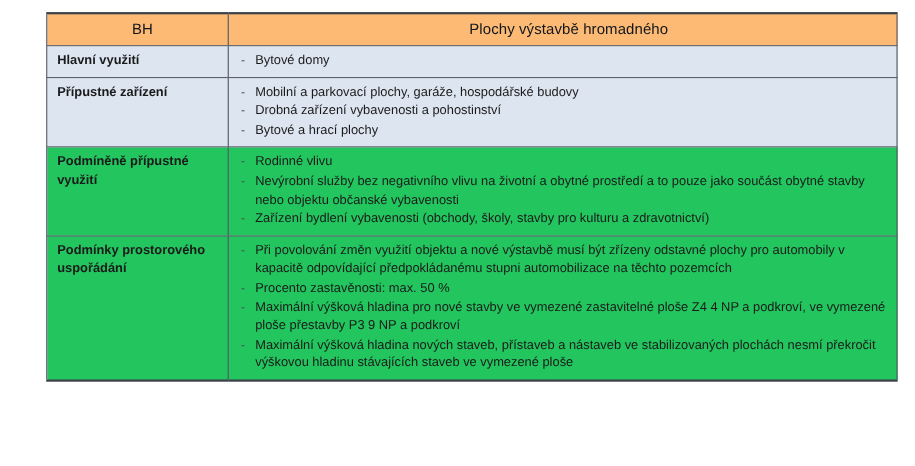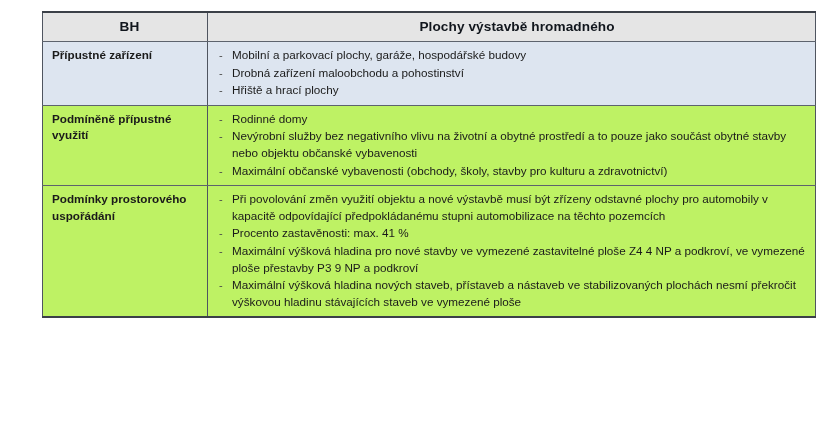--- a/index.html
+++ b/index.html
@@ -45,31 +45,31 @@
 
   
   table.zoning tr:first-child th {
     border-top: 2.6px solid #3b4048;
   }
   table.zoning tr:last-child td {
     border-bottom: 2.6px solid #3b4048;
   }
 
   .head-cell {
-    background: #e5e5e5;
+    background: #fdba74;
     color: #11161d;
-    font-weight: bold;
+    font-weight: normal;
     font-size: 13.6px;
     letter-spacing: 0.1px;
   }
   .head-cell .pad-label { padding: 6px 0 7px 9px; }
   .head-cell .pad-content { padding: 6px 0 7px 11px; }
 
   .row-shaded td { background: #dde5f0; }
-  .row-plain td { background: #bef264; }
+  .row-plain td { background: #22c55e; }
 
   .label-cell {
     font-weight: bold;
     font-size: 11.7px;
     line-height: 16.5px;
   }
   .label-cell .inner { padding: 5px 6px 6px 9px; }
 
   .content-cell .inner { padding: 5px 8px 6px 8px; }
 
@@ -107,61 +107,73 @@
     <tbody>
       <tr>
         <th class="head-cell">
           <div class="pad-label">BH</div>
         </th>
         <th class="head-cell">
           <div class="pad-content">Plochy výstavbě hromadného</div>
         </th>
       </tr>
 
+      <tr class="row-shaded">
+        <td class="label-cell">
+          <div class="inner">Hlavní využití</div>
+        </td>
+        <td class="content-cell">
+          <div class="inner">
+            <ul class="items">
+              <li class="tight">Bytové domy</li>
+            </ul>
+          </div>
+        </td>
+      </tr>
 
       <tr class="row-shaded">
         <td class="label-cell">
           <div class="inner">Přípustné zařízení</div>
         </td>
         <td class="content-cell">
           <div class="inner">
             <ul class="items">
               <li>Mobilní a parkovací plochy, garáže, hospodářské budovy</li>
-              <li>Drobná zařízení maloobchodu a pohostinství</li>
-              <li class="tight">Hřiště a hrací plochy</li>
+              <li>Drobná zařízení vybavenosti a pohostinství</li>
+              <li class="tight">Bytové a hrací plochy</li>
             </ul>
           </div>
         </td>
       </tr>
 
       <tr class="row-plain">
         <td class="label-cell">
           <div class="inner">Podmíněně přípustné využití</div>
         </td>
         <td class="content-cell">
           <div class="inner">
             <ul class="items">
-              <li>Rodinné domy</li>
+              <li>Rodinné vlivu</li>
               <li>Nevýrobní služby bez negativního vlivu na životní a obytné prostředí a to pouze jako součást obytné stavby nebo objektu občanské vybavenosti</li>
-              <li class="tight">Maximální občanské vybavenosti (obchody, školy, stavby pro kulturu a zdravotnictví)</li>
+              <li class="tight">Zařízení bydlení vybavenosti (obchody, školy, stavby pro kulturu a zdravotnictví)</li>
             </ul>
           </div>
         </td>
       </tr>
 
 
       <tr class="row-plain">
         <td class="label-cell">
           <div class="inner">Podmínky prostorového uspořádání</div>
         </td>
         <td class="content-cell">
           <div class="inner">
             <ul class="items">
               <li>Při povolování změn využití objektu a nové výstavbě musí být zřízeny odstavné plochy pro automobily v kapacitě odpovídající předpokládanému stupni automobilizace na těchto pozemcích</li>
-              <li>Procento zastavěnosti: max. 41 %</li>
+              <li>Procento zastavěnosti: max. 50 %</li>
               <li>Maximální výšková hladina pro nové stavby ve vymezené zastavitelné ploše Z4 4 NP a podkroví, ve vymezené ploše přestavby P3 9 NP a podkroví</li>
               <li class="tight">Maximální výšková hladina nových staveb, přístaveb a nástaveb ve stabilizovaných plochách nesmí překročit výškovou hladinu stávajících staveb ve vymezené ploše</li>
             </ul>
           </div>
         </td>
       </tr>
     </tbody>
   </table>
 </div>
 

